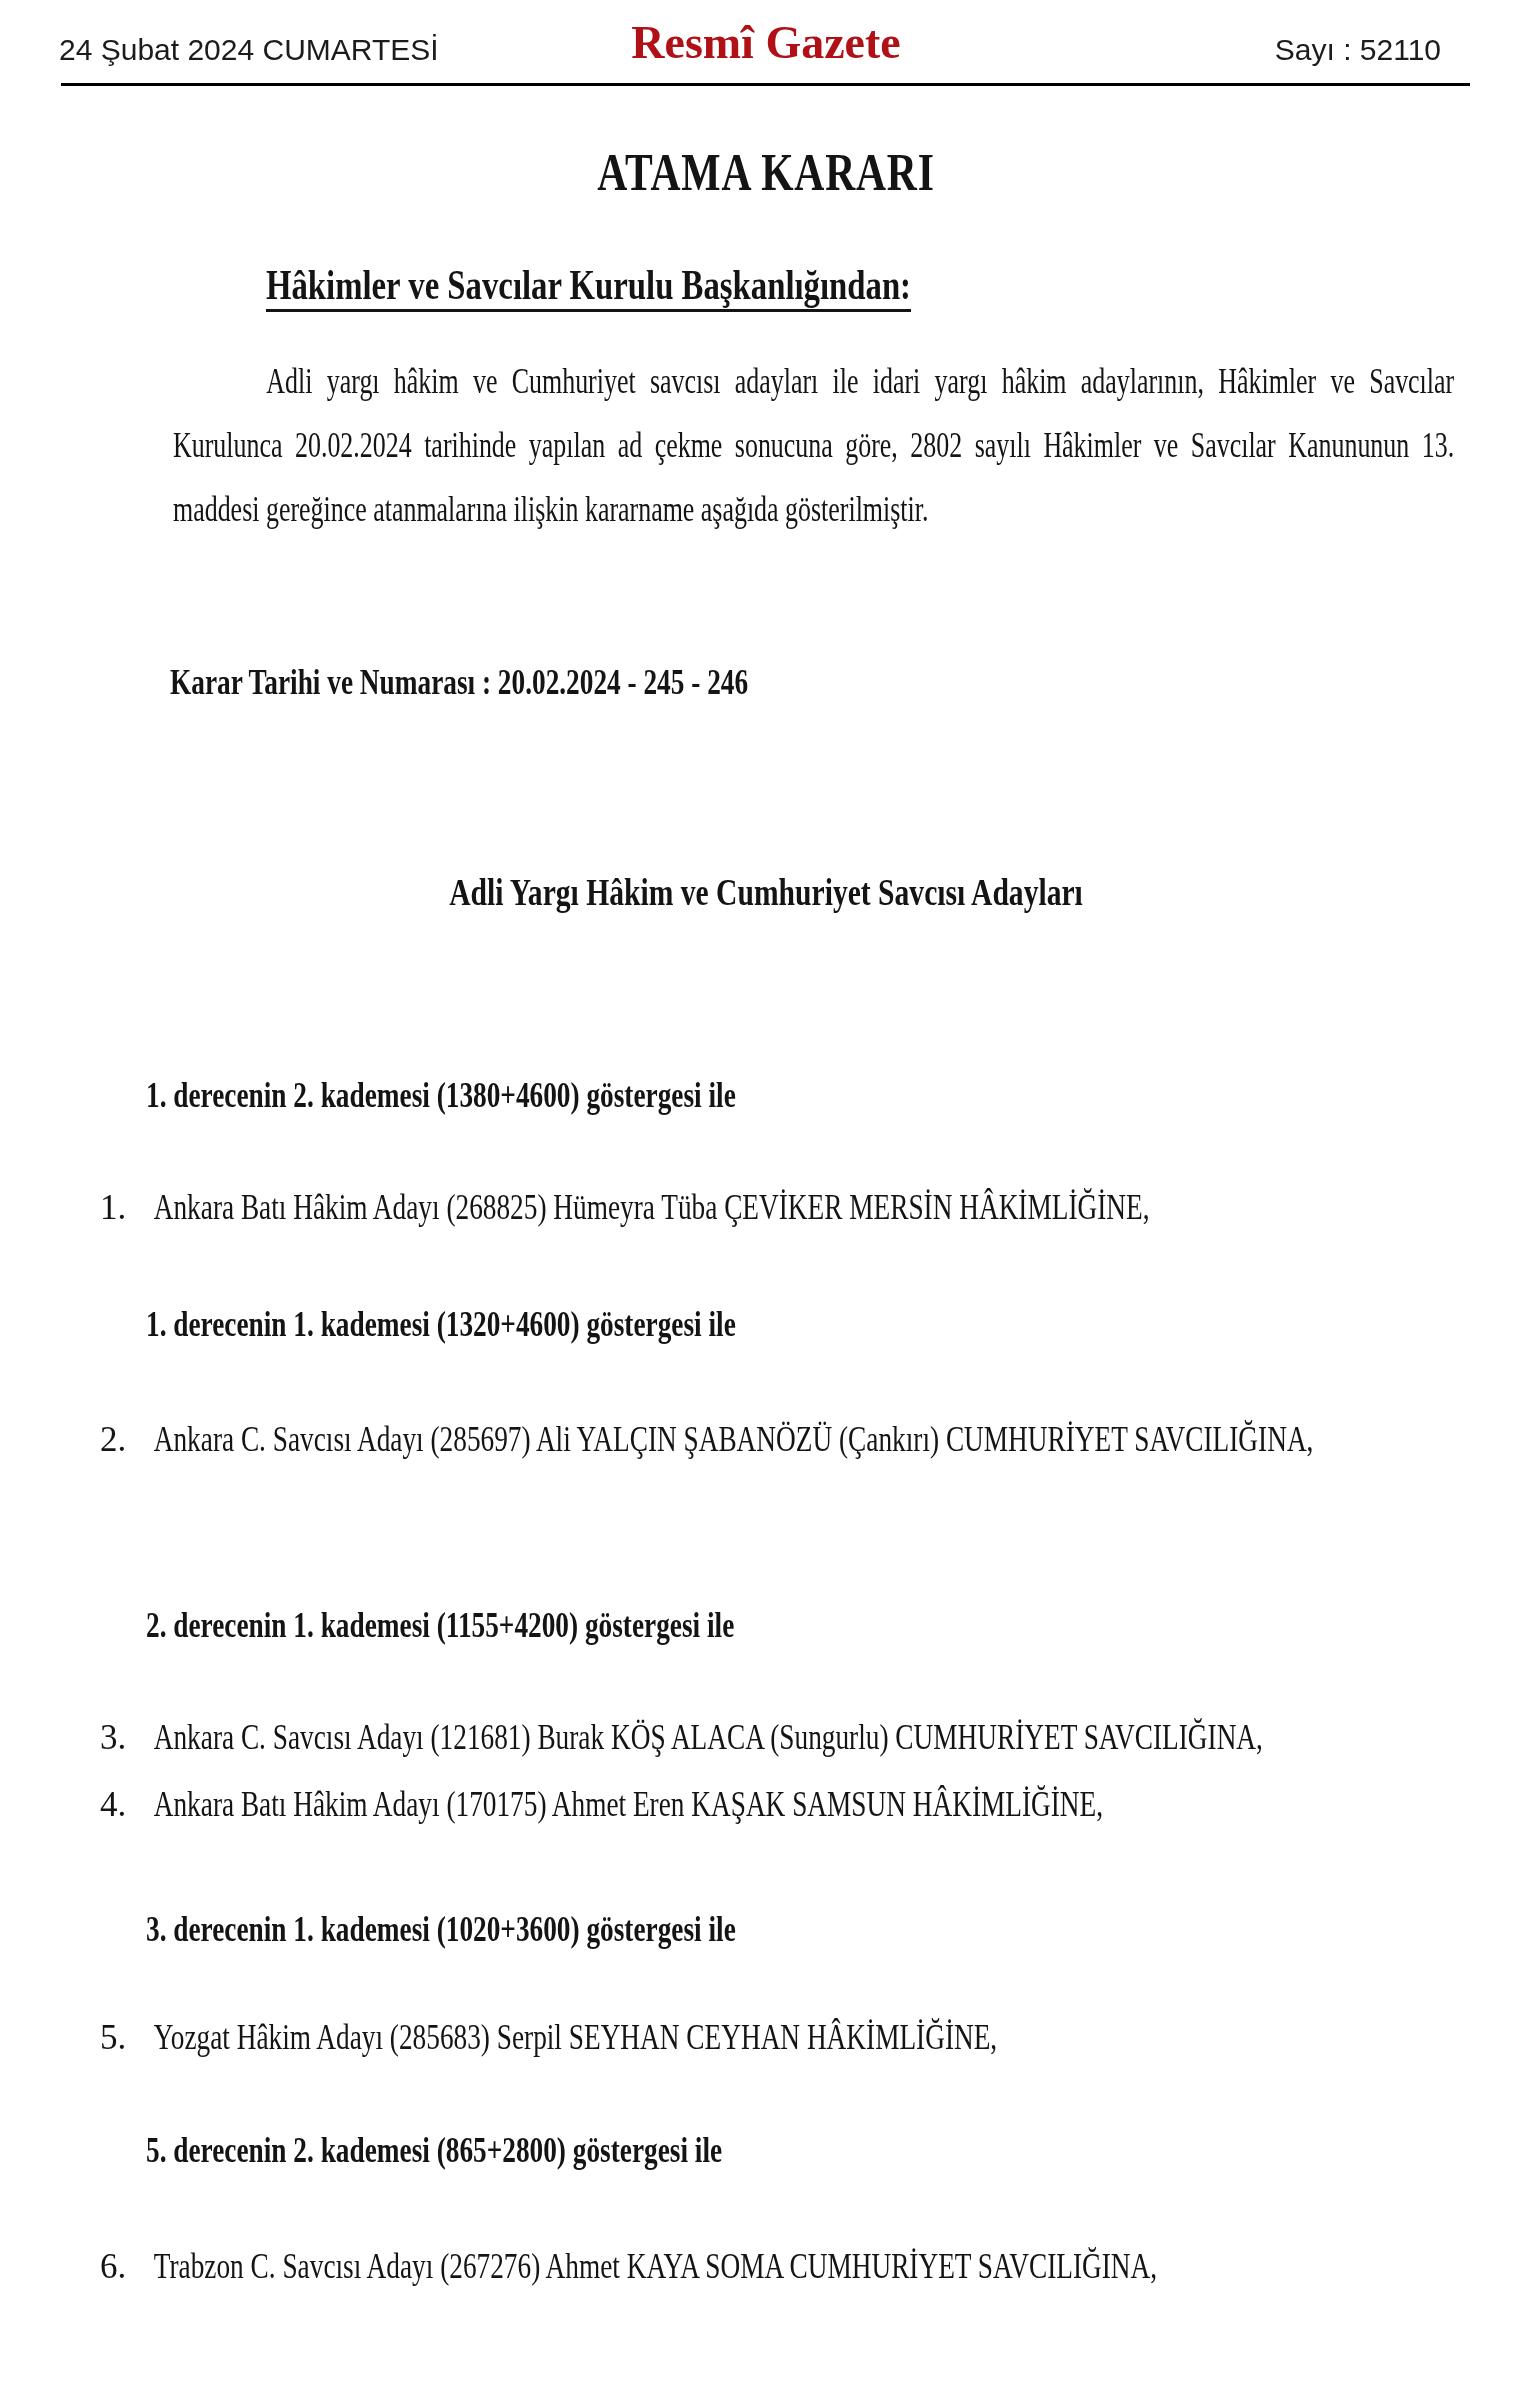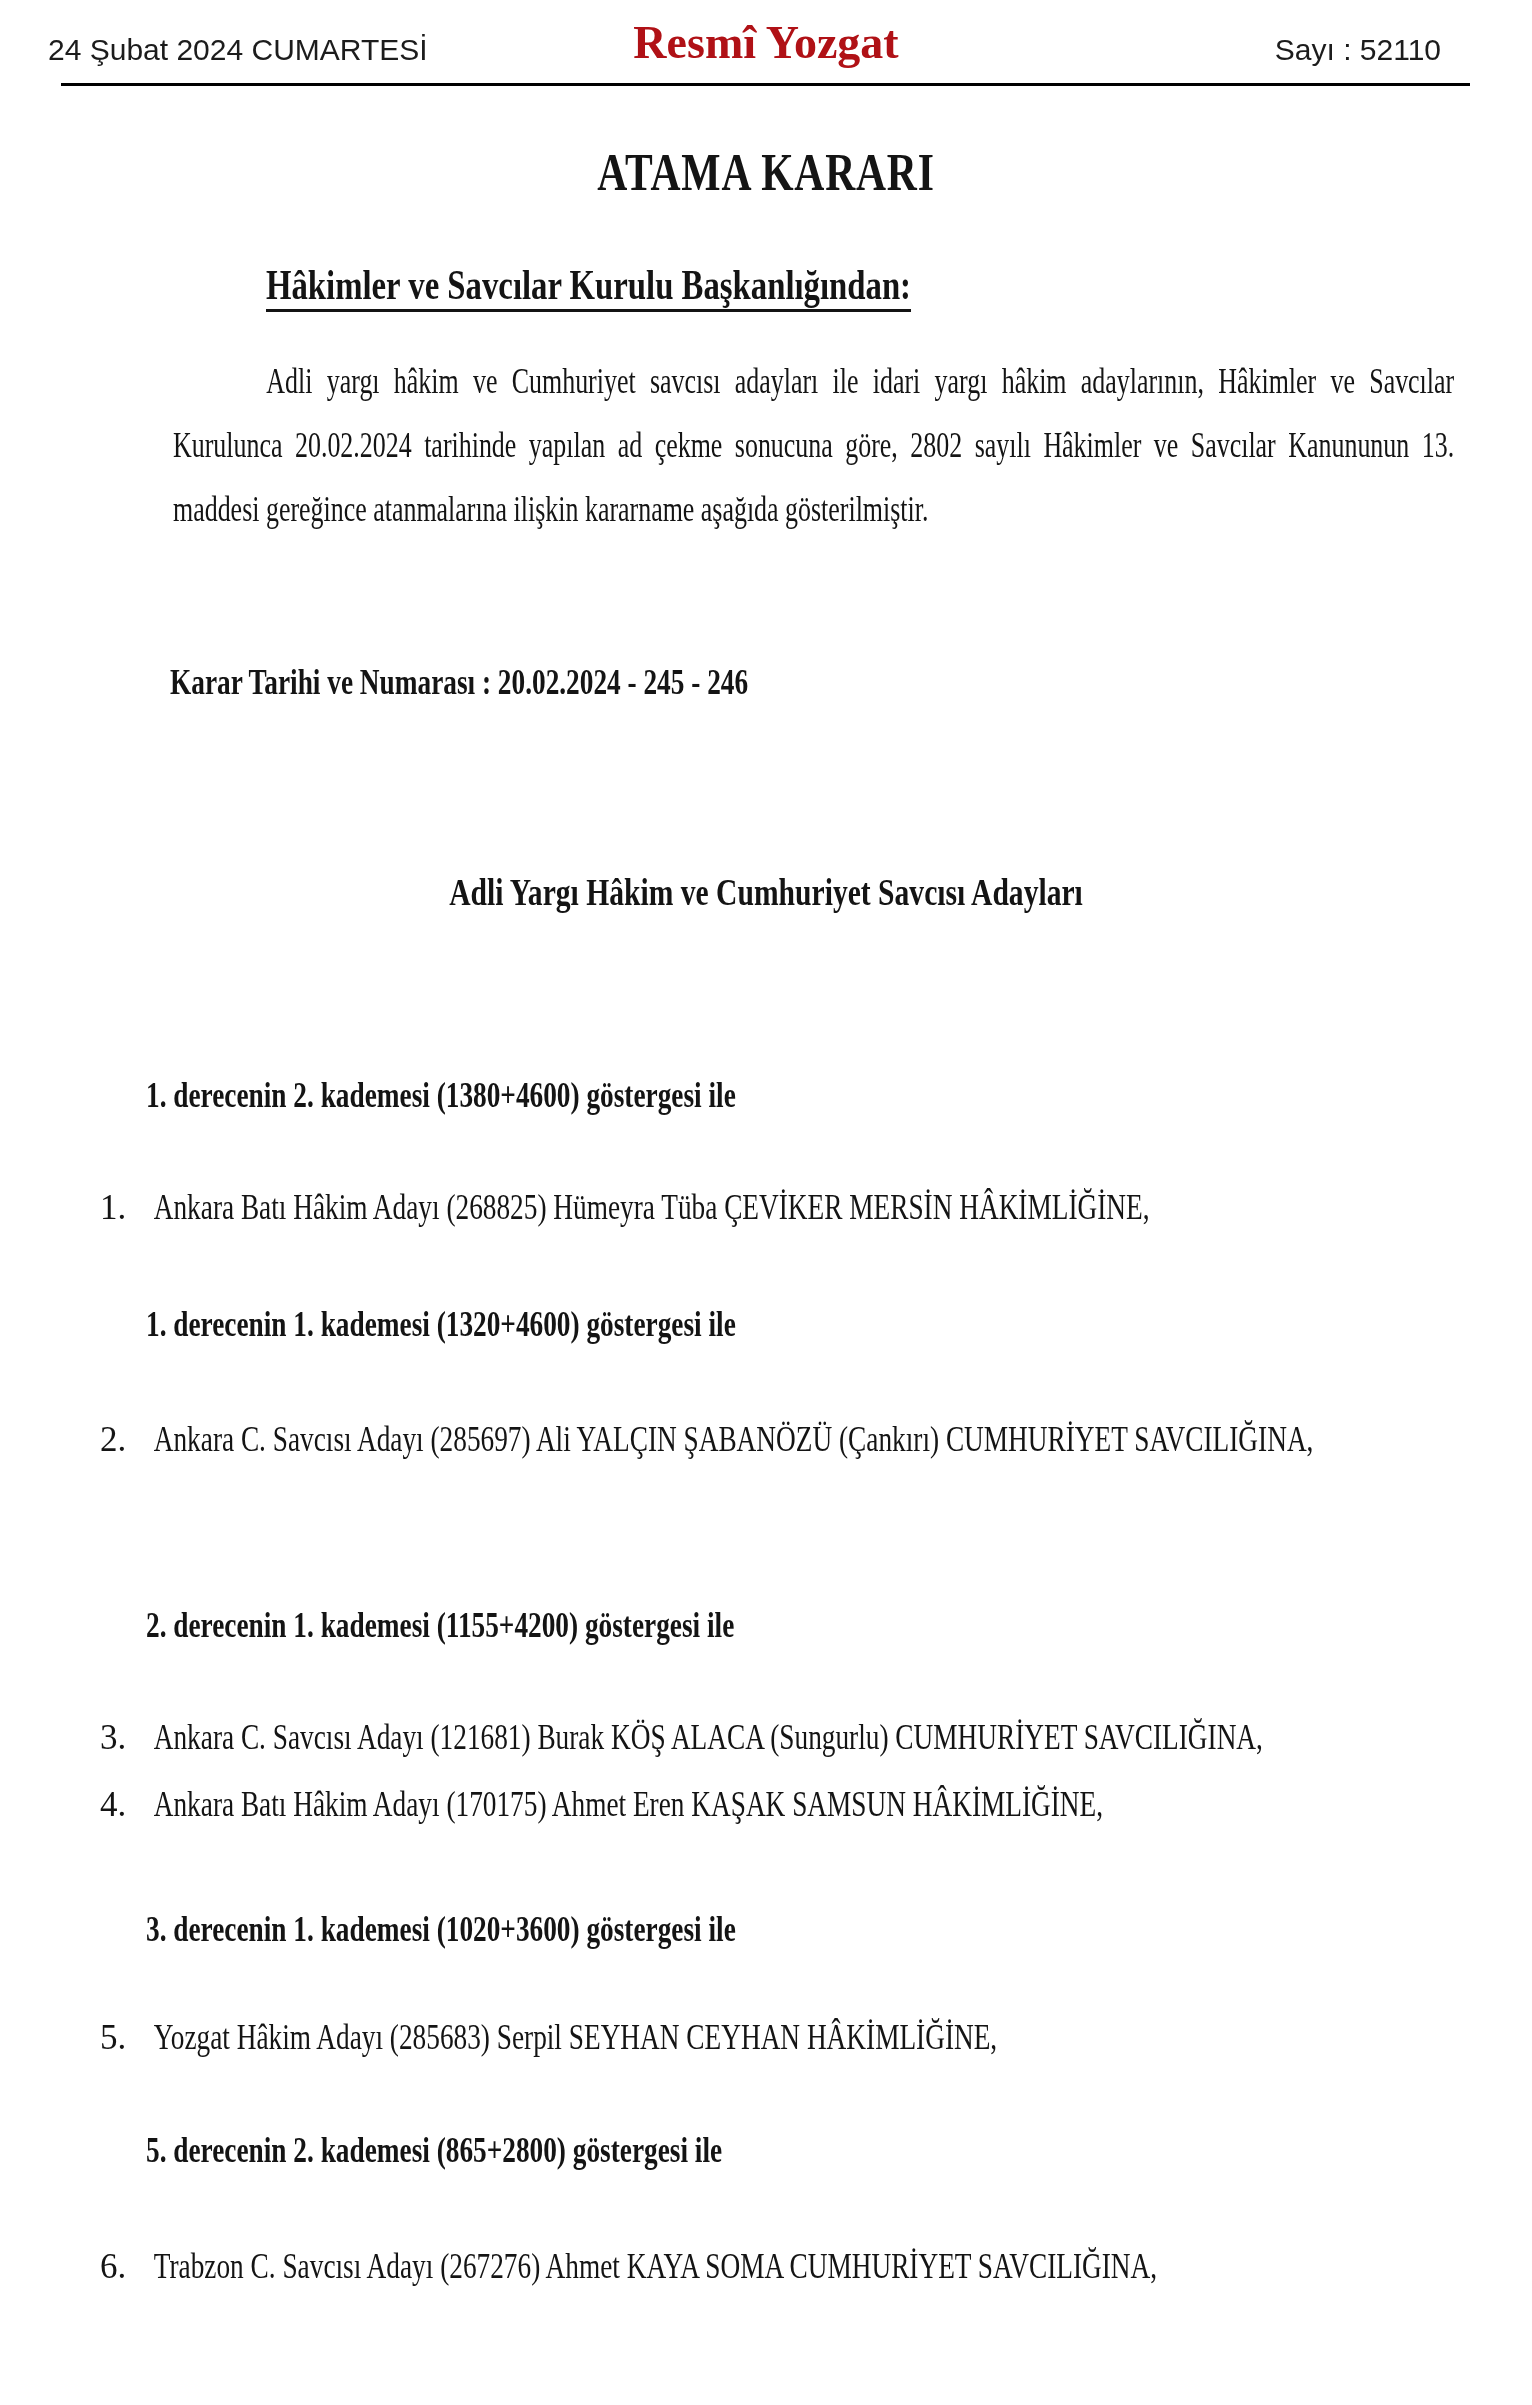--- a/index.html
+++ b/index.html
@@ -15,21 +15,21 @@
   
   .hdr-date, .hdr-issue {
     position: absolute;
     top: 35px;
     font-family: "Liberation Sans", "DejaVu Sans", sans-serif;
     font-size: 30px;
     line-height: 1;
     color: #1c1c1c;
     white-space: nowrap;
   }
-  .hdr-date { left: 48px; }
+  .hdr-date { left: 59px; }
   .hdr-issue { right: 91px; }
   .hdr-masthead {
     position: absolute;
     top: 20px;
     left: 50%;
     transform: translateX(-50%);
     font-size: 46px;
     font-weight: bold;
     line-height: 1;
     color: #B01116;
@@ -112,21 +112,21 @@
     text-indent: 12.5px;
   }
   .item.wrap2 { width: 1537px; }
 </style>
 </head>
 <body>
 
 <div class="page">
 
   <div class="hdr-date">24 Şubat 2024 CUMARTESİ</div>
-  <div class="hdr-masthead">Resmî Yozgat</div>
+  <div class="hdr-masthead">Resmî Gazete</div>
   <div class="hdr-issue">Sayı : 52110</div>
   <div class="hdr-rule"></div>
 
   <div class="ccond doc-title">ATAMA KARARI</div>
 
   <div class="lcond authority">Hâkimler ve Savcılar Kurulu Başkanlığından:</div>
 
   <div class="intro">Adli yargı hâkim ve Cumhuriyet savcısı adayları ile idari yargı hâkim adaylarının, Hâkimler ve Savcılar Kurulunca 20.02.2024 tarihinde yapılan ad çekme sonucuna göre, 2802 sayılı Hâkimler ve Savcılar Kanununun 13. maddesi gereğince atanmalarına ilişkin kararname aşağıda gösterilmiştir.</div>
 
   <div class="lcond decision-line">Karar Tarihi ve Numarası : 20.02.2024 - 245 - 246</div>

